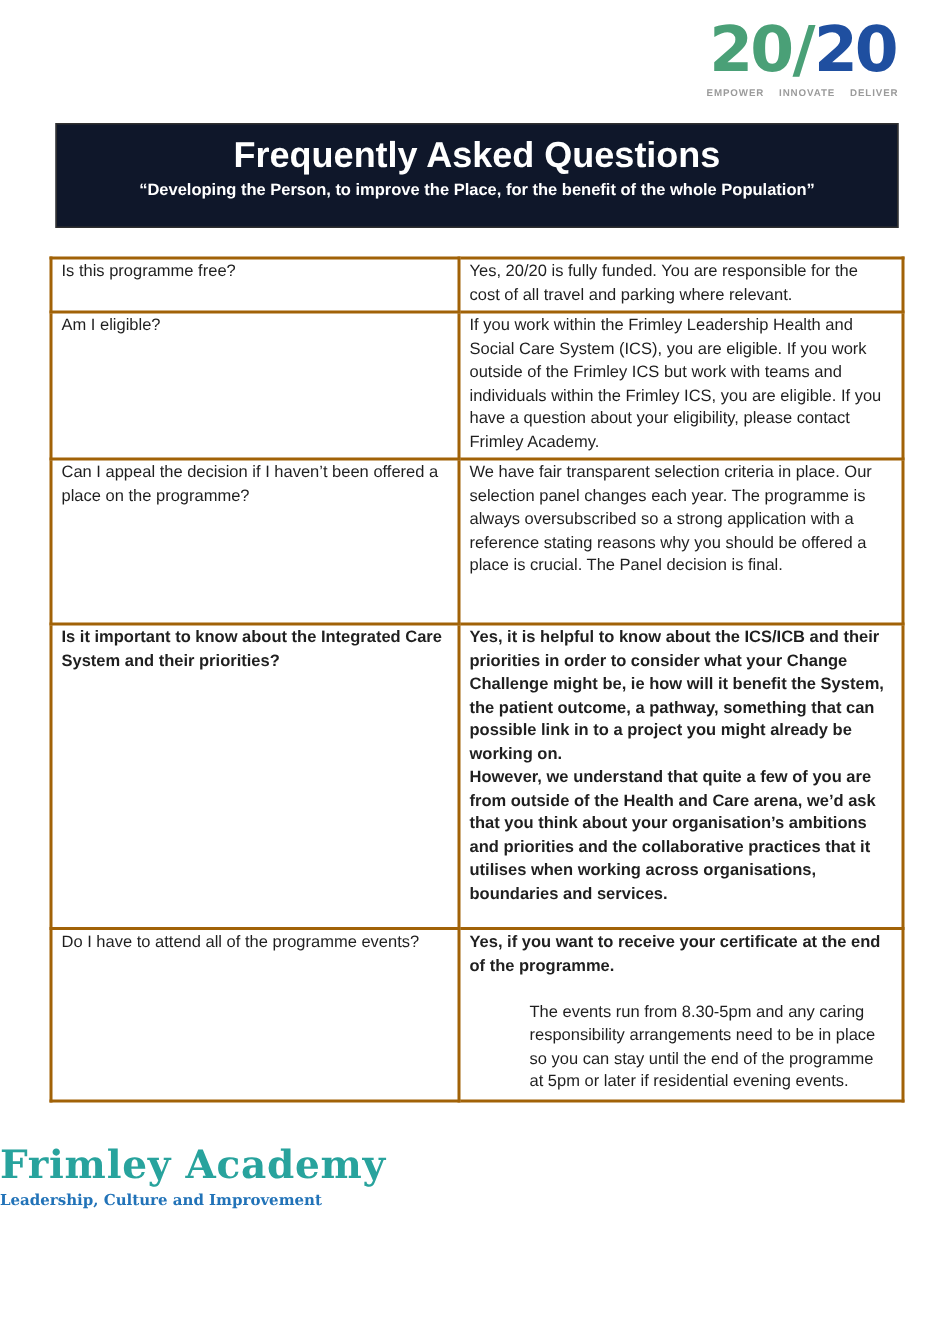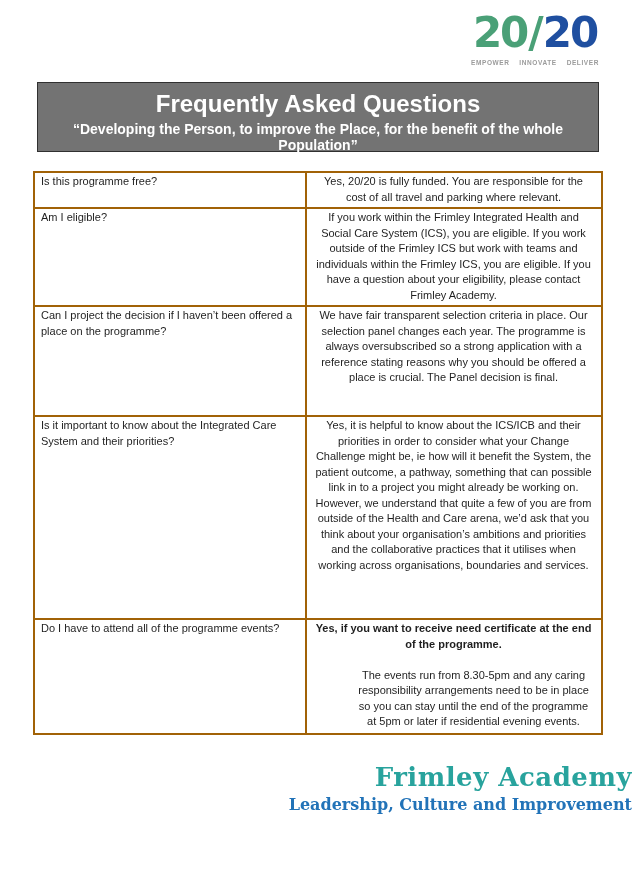--- a/index.html
+++ b/index.html
@@ -43,81 +43,81 @@
     font-size: 6.5px;
     letter-spacing: 0.6px;
     color: #9b9b9b;
     font-weight: bold;
   }
 
   
   .banner {
     margin: 0 33px 0 37px;
     height: 70px;
-    background: #737373;
+    background: #0f172a;
     border: 1px solid #303030;
     text-align: center;
     color: #ffffff;
   }
   .banner-title {
     padding-top: 7px;
     font-size: 24px;
     font-weight: bold;
     line-height: 1.15;
   }
   .banner-subtitle {
     margin-top: 3px;
-    font-size: 14px;
+    font-size: 11px;
     font-weight: bold;
   }
 
   
   .faq-table {
     margin: 19px 0 0 33px;
     width: 568px;
     border-collapse: collapse;
     table-layout: fixed;
   }
   .faq-table td {
     border: 2px solid #a16207;
     vertical-align: top;
     padding: 1px 7px 2px 6px;
     font-size: 11px;
     line-height: 15.5px;
   }
   td.q { width: 272px; }
-  td.a { width: 296px; text-align: center; }
+  td.a { width: 296px; }
   tr.r1 { height: 31px; }
   tr.r2 { height: 62px; }
   tr.r3 { height: 98px; }
   tr.r4 { height: 110px; }
-  tr.r5 { height: 203px; }
+  tr.r5 { height: 203px; font-weight: bold; }
   tr.r6 { height: 115px; }
   .ans-p { margin: 0; }
   .ans-p.bold { font-weight: bold; }
   .ans-p.gap { margin-top: 15.5px; margin-left: 40px; }
 
   
   .footer {
     margin-top: 28px;
-    text-align: right;
+    text-align: left;
   }
   .footer-brand {
     font-family: "DejaVu Serif", serif;
     font-weight: bold;
     font-size: 26px;
     line-height: 1.1;
     color: #28a39d;
     letter-spacing: 0.5px;
   }
   .footer-tagline {
     margin-top: 3px;
     font-family: "DejaVu Serif", serif;
     font-weight: bold;
-    font-size: 16px;
+    font-size: 10px;
     color: #2273b8;
   }
 </style>
 </head>
 <body>
 
 <div class="page">
 
   <div class="header">
     <div class="logo">
@@ -147,46 +147,46 @@
         </td>
         <td class="a">
           <p class="ans-p">Yes, 20/20 is fully funded. You are responsible for the cost of all travel and parking where relevant.</p>
         </td>
       </tr>
       <tr class="r3">
         <td class="q">
           <p class="ans-p">Am I eligible?</p>
         </td>
         <td class="a">
-          <p class="ans-p">If you work within the Frimley Integrated Health and Social Care System (ICS), you are eligible. If you work outside of the Frimley ICS but work with teams and individuals within the Frimley ICS, you are eligible. If you have a question about your eligibility, please contact Frimley Academy.</p>
+          <p class="ans-p">If you work within the Frimley Leadership Health and Social Care System (ICS), you are eligible. If you work outside of the Frimley ICS but work with teams and individuals within the Frimley ICS, you are eligible. If you have a question about your eligibility, please contact Frimley Academy.</p>
         </td>
       </tr>
       <tr class="r4">
         <td class="q">
-          <p class="ans-p">Can I project the decision if I haven’t been offered a place on the programme?</p>
+          <p class="ans-p">Can I appeal the decision if I haven’t been offered a place on the programme?</p>
         </td>
         <td class="a">
           <p class="ans-p">We have fair transparent selection criteria in place. Our selection panel changes each year.  The programme is always oversubscribed so a strong application with a reference stating reasons why you should be offered a place is crucial.  The Panel decision is final.</p>
         </td>
       </tr>
       <tr class="r5">
         <td class="q">
           <p class="ans-p">Is it important to know about the Integrated Care System and their priorities?</p>
         </td>
         <td class="a">
           <p class="ans-p">Yes, it is helpful to know about the ICS/ICB and their priorities in order to consider what your Change Challenge might be, ie how will it benefit the System, the patient outcome, a pathway, something that can possible link in to a project you might already be working on.</p>
           <p class="ans-p">However, we understand that quite a few of you are from outside of the Health and Care arena, we’d ask that you think about your organisation’s ambitions and priorities and the collaborative practices that it utilises when working across organisations, boundaries and services.</p>
         </td>
       </tr>
       <tr class="r6">
         <td class="q">
           <p class="ans-p">Do I have to attend all of the programme events?</p>
         </td>
         <td class="a">
-          <p class="ans-p bold">Yes, if you want to receive need certificate at the end of the programme.</p>
+          <p class="ans-p bold">Yes, if you want to receive your certificate at the end of the programme.</p>
           <p class="ans-p gap">The events run from 8.30-5pm and any caring responsibility arrangements need to be in place so you can stay until the end of the programme at 5pm or later if residential evening events.</p>
         </td>
       </tr>
     </tbody>
   </table>
 
   <div class="footer">
     <div class="footer-brand">Frimley Academy</div>
     <div class="footer-tagline">Leadership, Culture and Improvement</div>
   </div>

